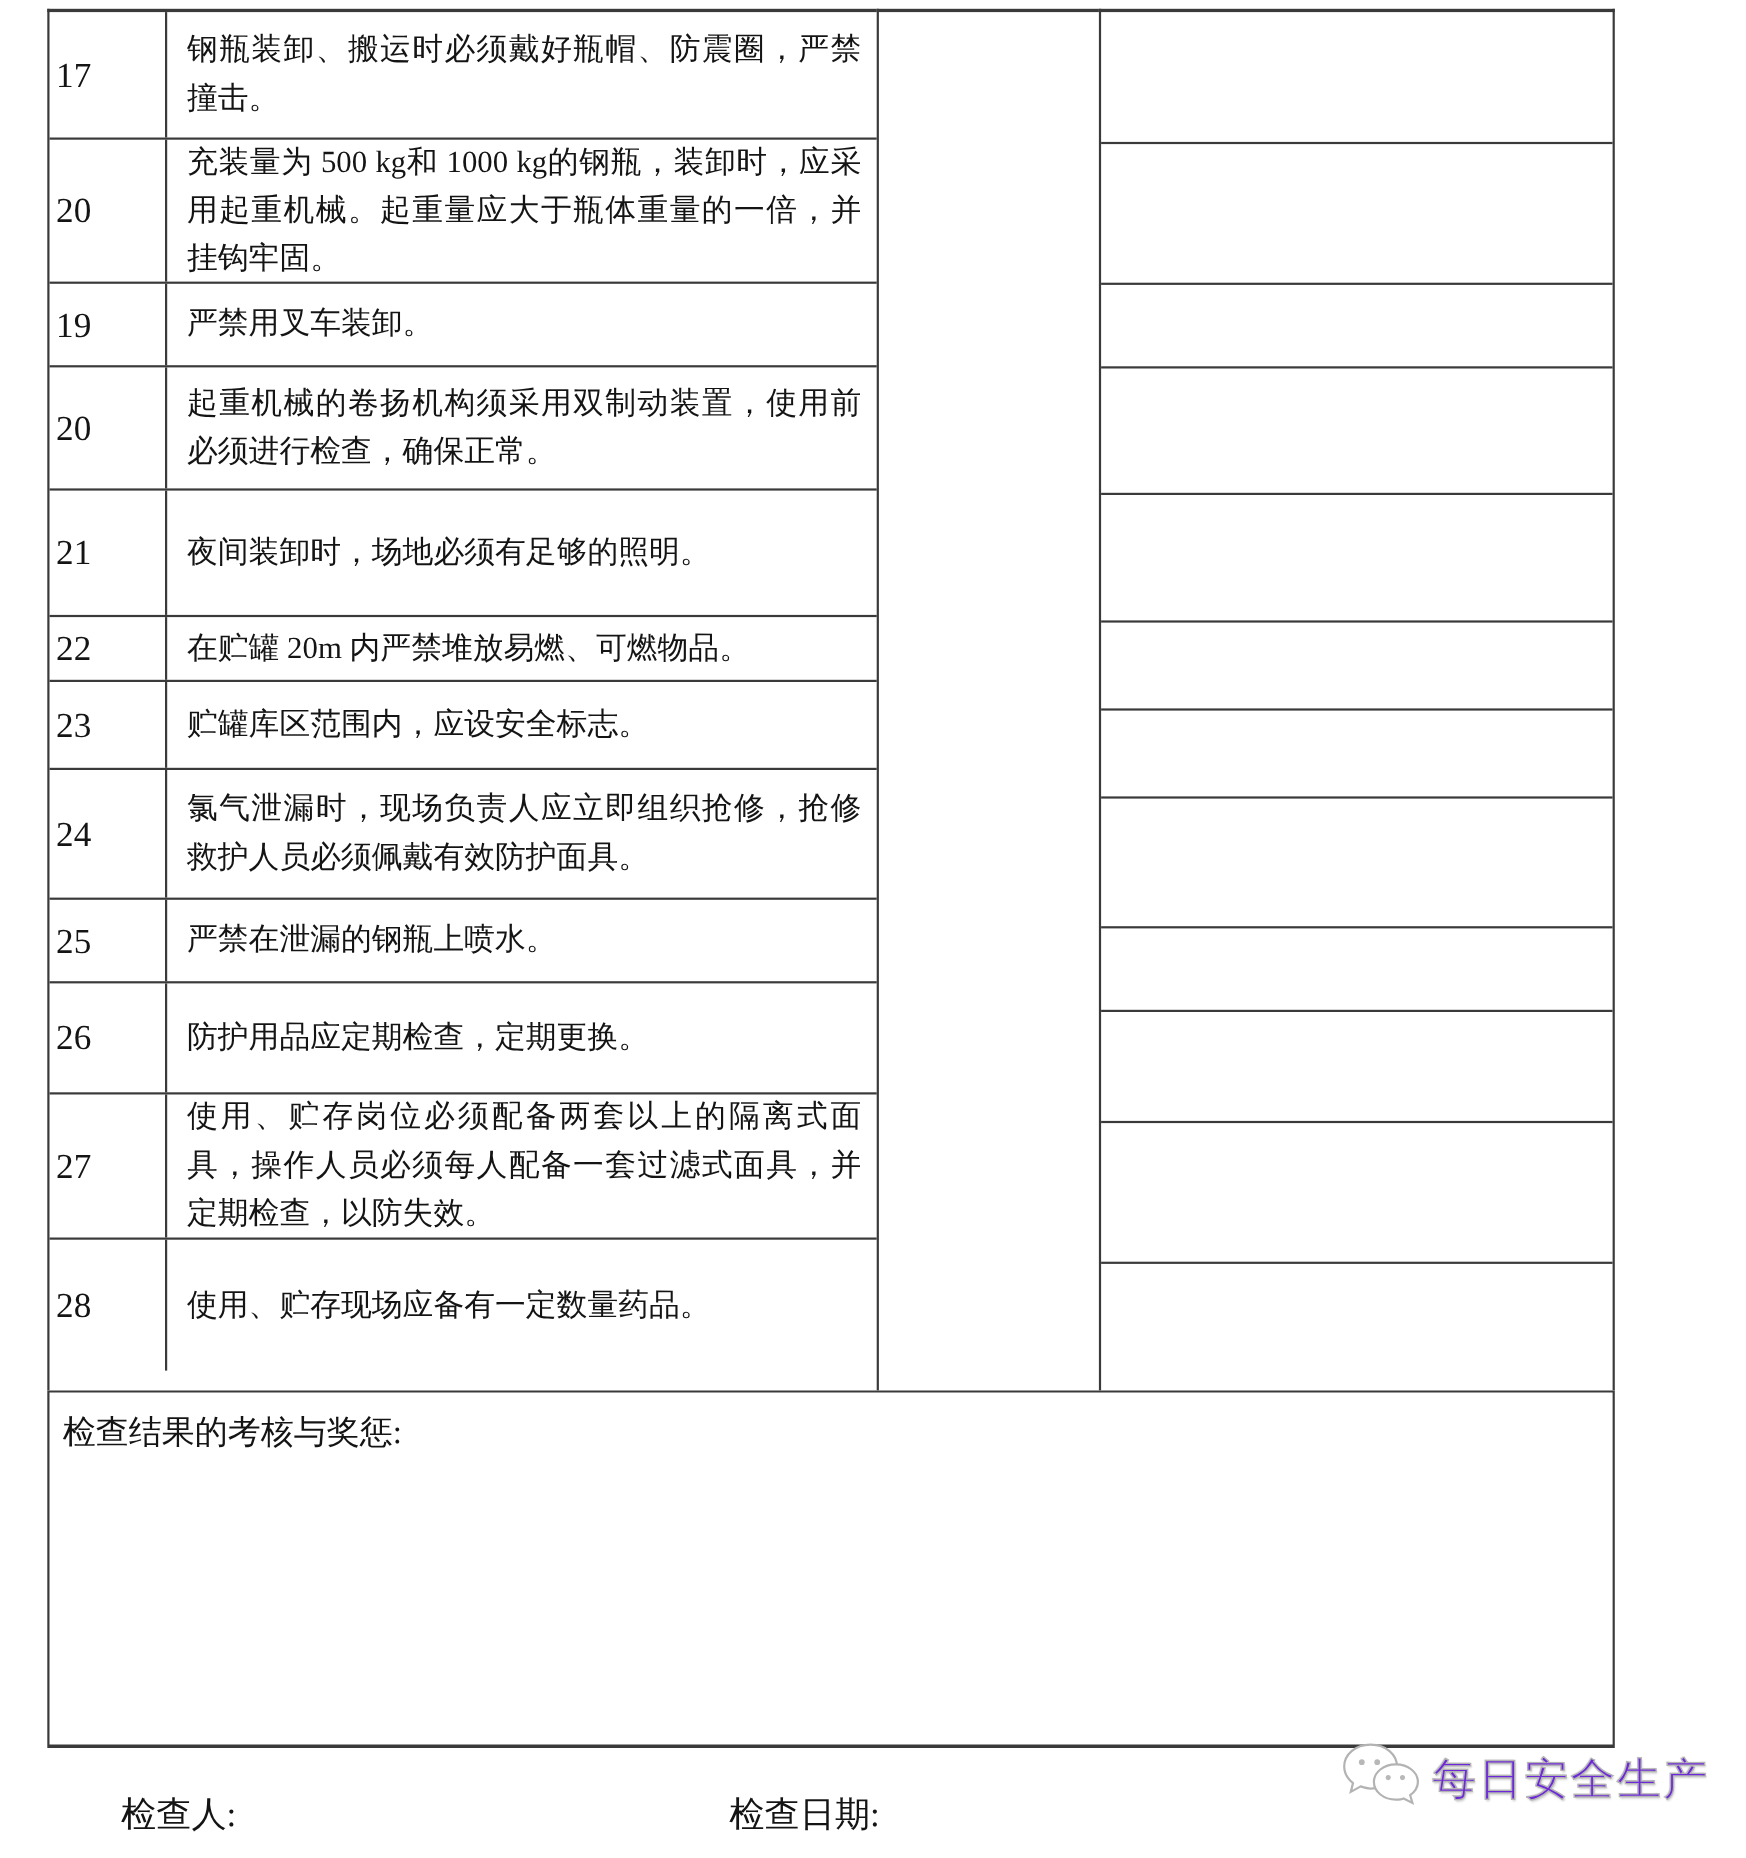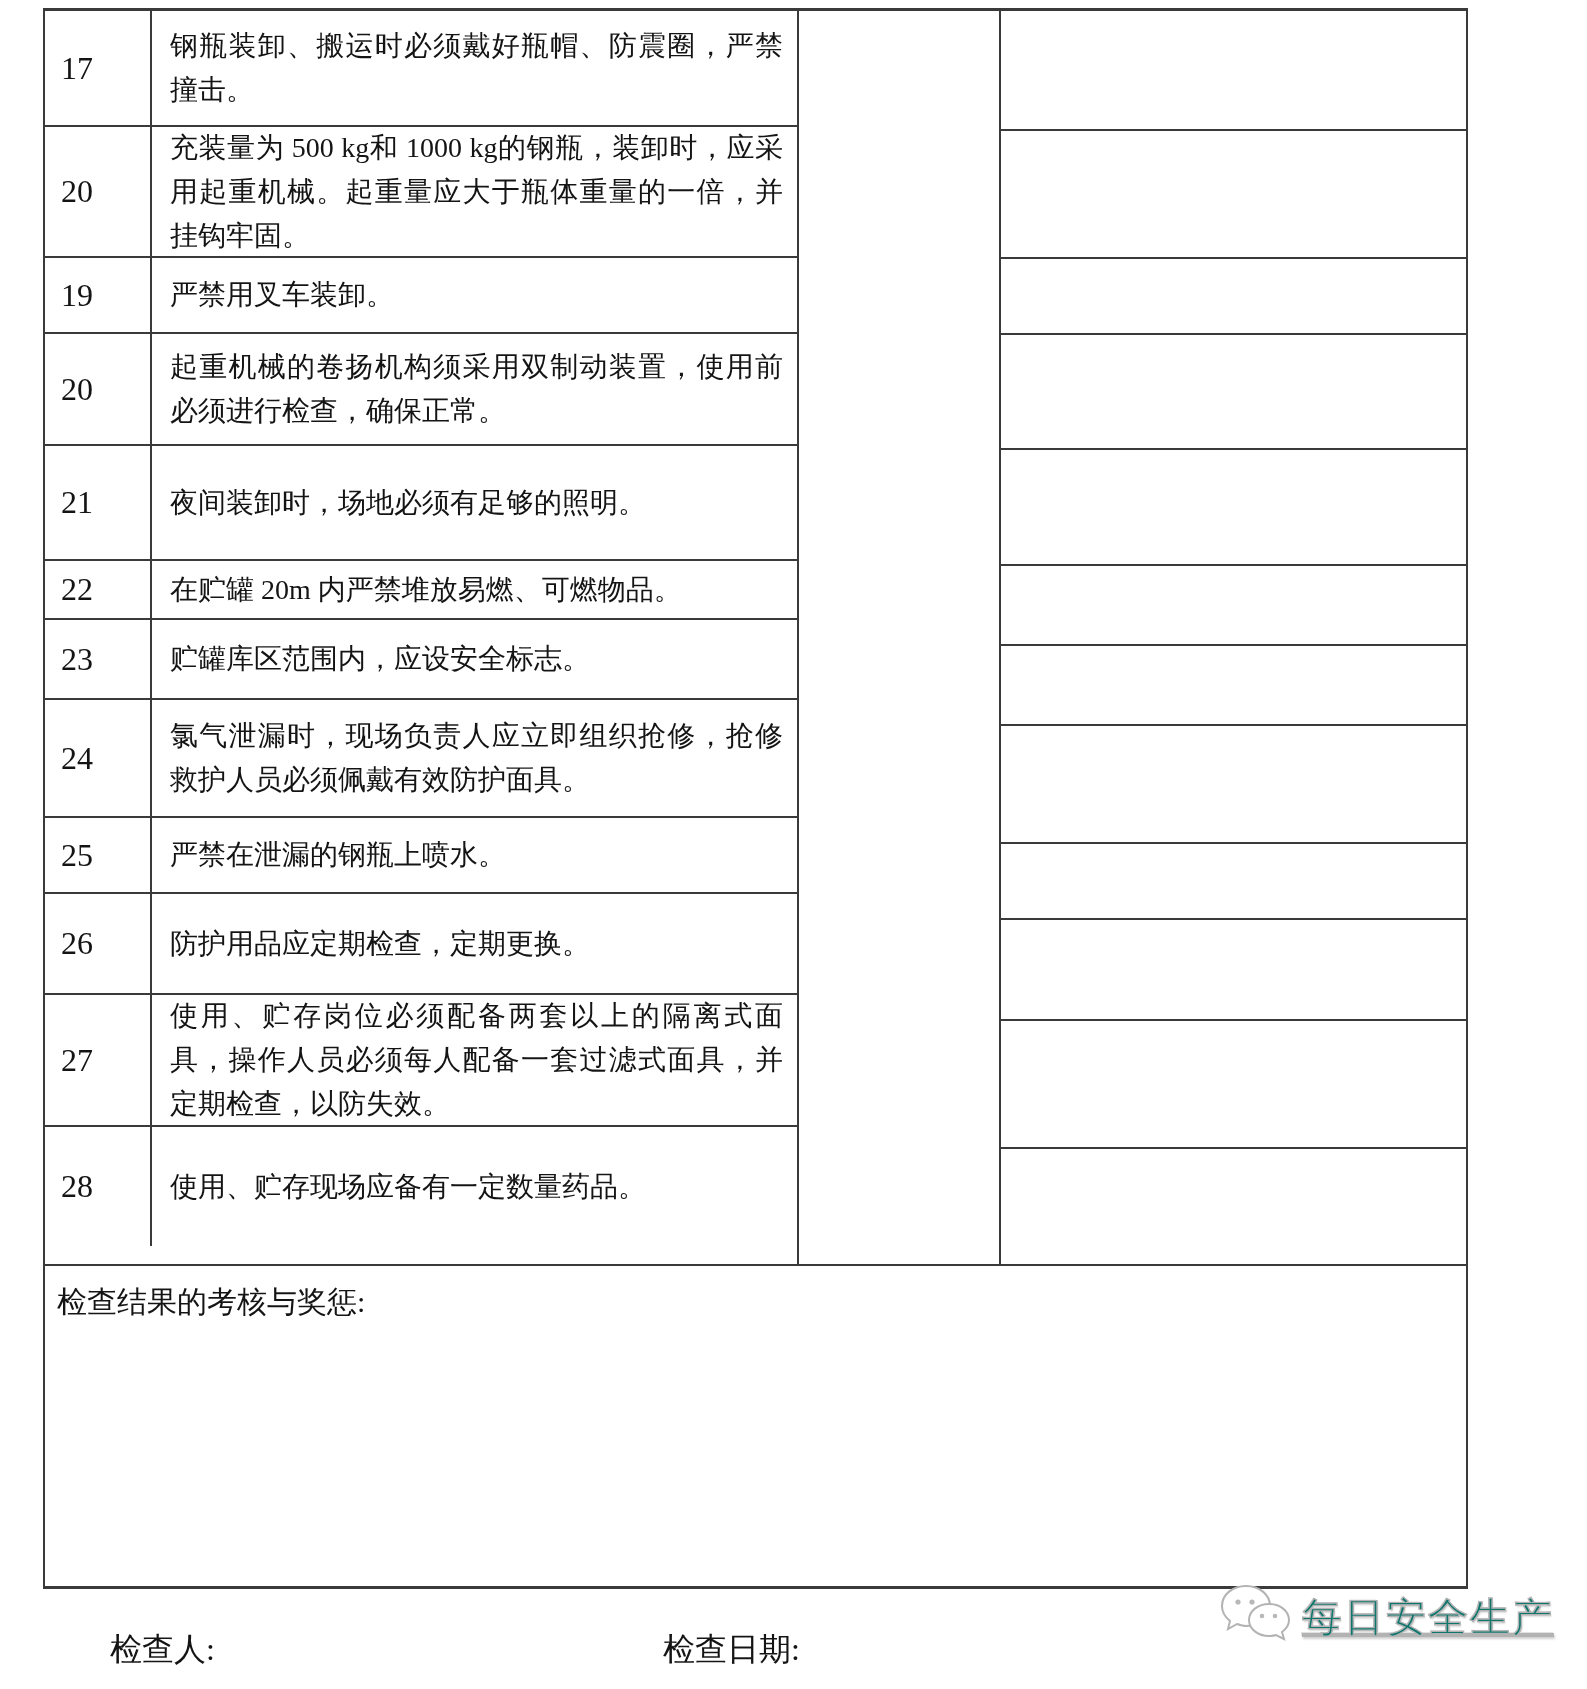--- a/index.html
+++ b/index.html
@@ -21,21 +21,21 @@
   .lrow{
     display:flex;flex-direction:row;box-sizing:border-box;
     border-bottom:2px solid #3a3a3a;
     flex:0 0 auto;
   }
   .lrow:last-child{border-bottom:none;}
   .num-cell{
     flex:0 0 107px;box-sizing:border-box;
     border-right:2px solid #3a3a3a;
     display:flex;align-items:center;
-    padding-left:16px;
+    padding-left:6px;
     font-size:32px;
   }
   .txt-cell{
     flex:1 1 auto;box-sizing:border-box;
     display:flex;align-items:center;
     padding-left:18px;padding-right:14px;
     font-size:28px;line-height:44px;
     text-align:justify;
   }
   .txt-cell span{width:100%;}
@@ -69,25 +69,24 @@
   }
   #inspector-label{left:110px;}
   #date-label{left:663px;text-align:center;}
   
   #watermark{
     position:absolute;left:1218px;top:1582px;
     display:flex;align-items:center;
   }
   #watermark-text{
     font-size:40px;letter-spacing:2px;white-space:nowrap;
-    color:#0f766e;
+    color:#6d28d9;
     -webkit-text-stroke:1.2px #b3b3b3;
     text-shadow:1px 2px 2px #cfcfcf, -1px -1px 1px #e2e2e2;
     font-family:"Liberation Sans","DejaVu Sans",sans-serif;
-    text-decoration:underline;
   }
 </style>
 </head>
 <body>
 
 <div id="page">
 
   <div id="left-table">
     <div class="lrow" style="height:116px">
       <div class="num-cell">

